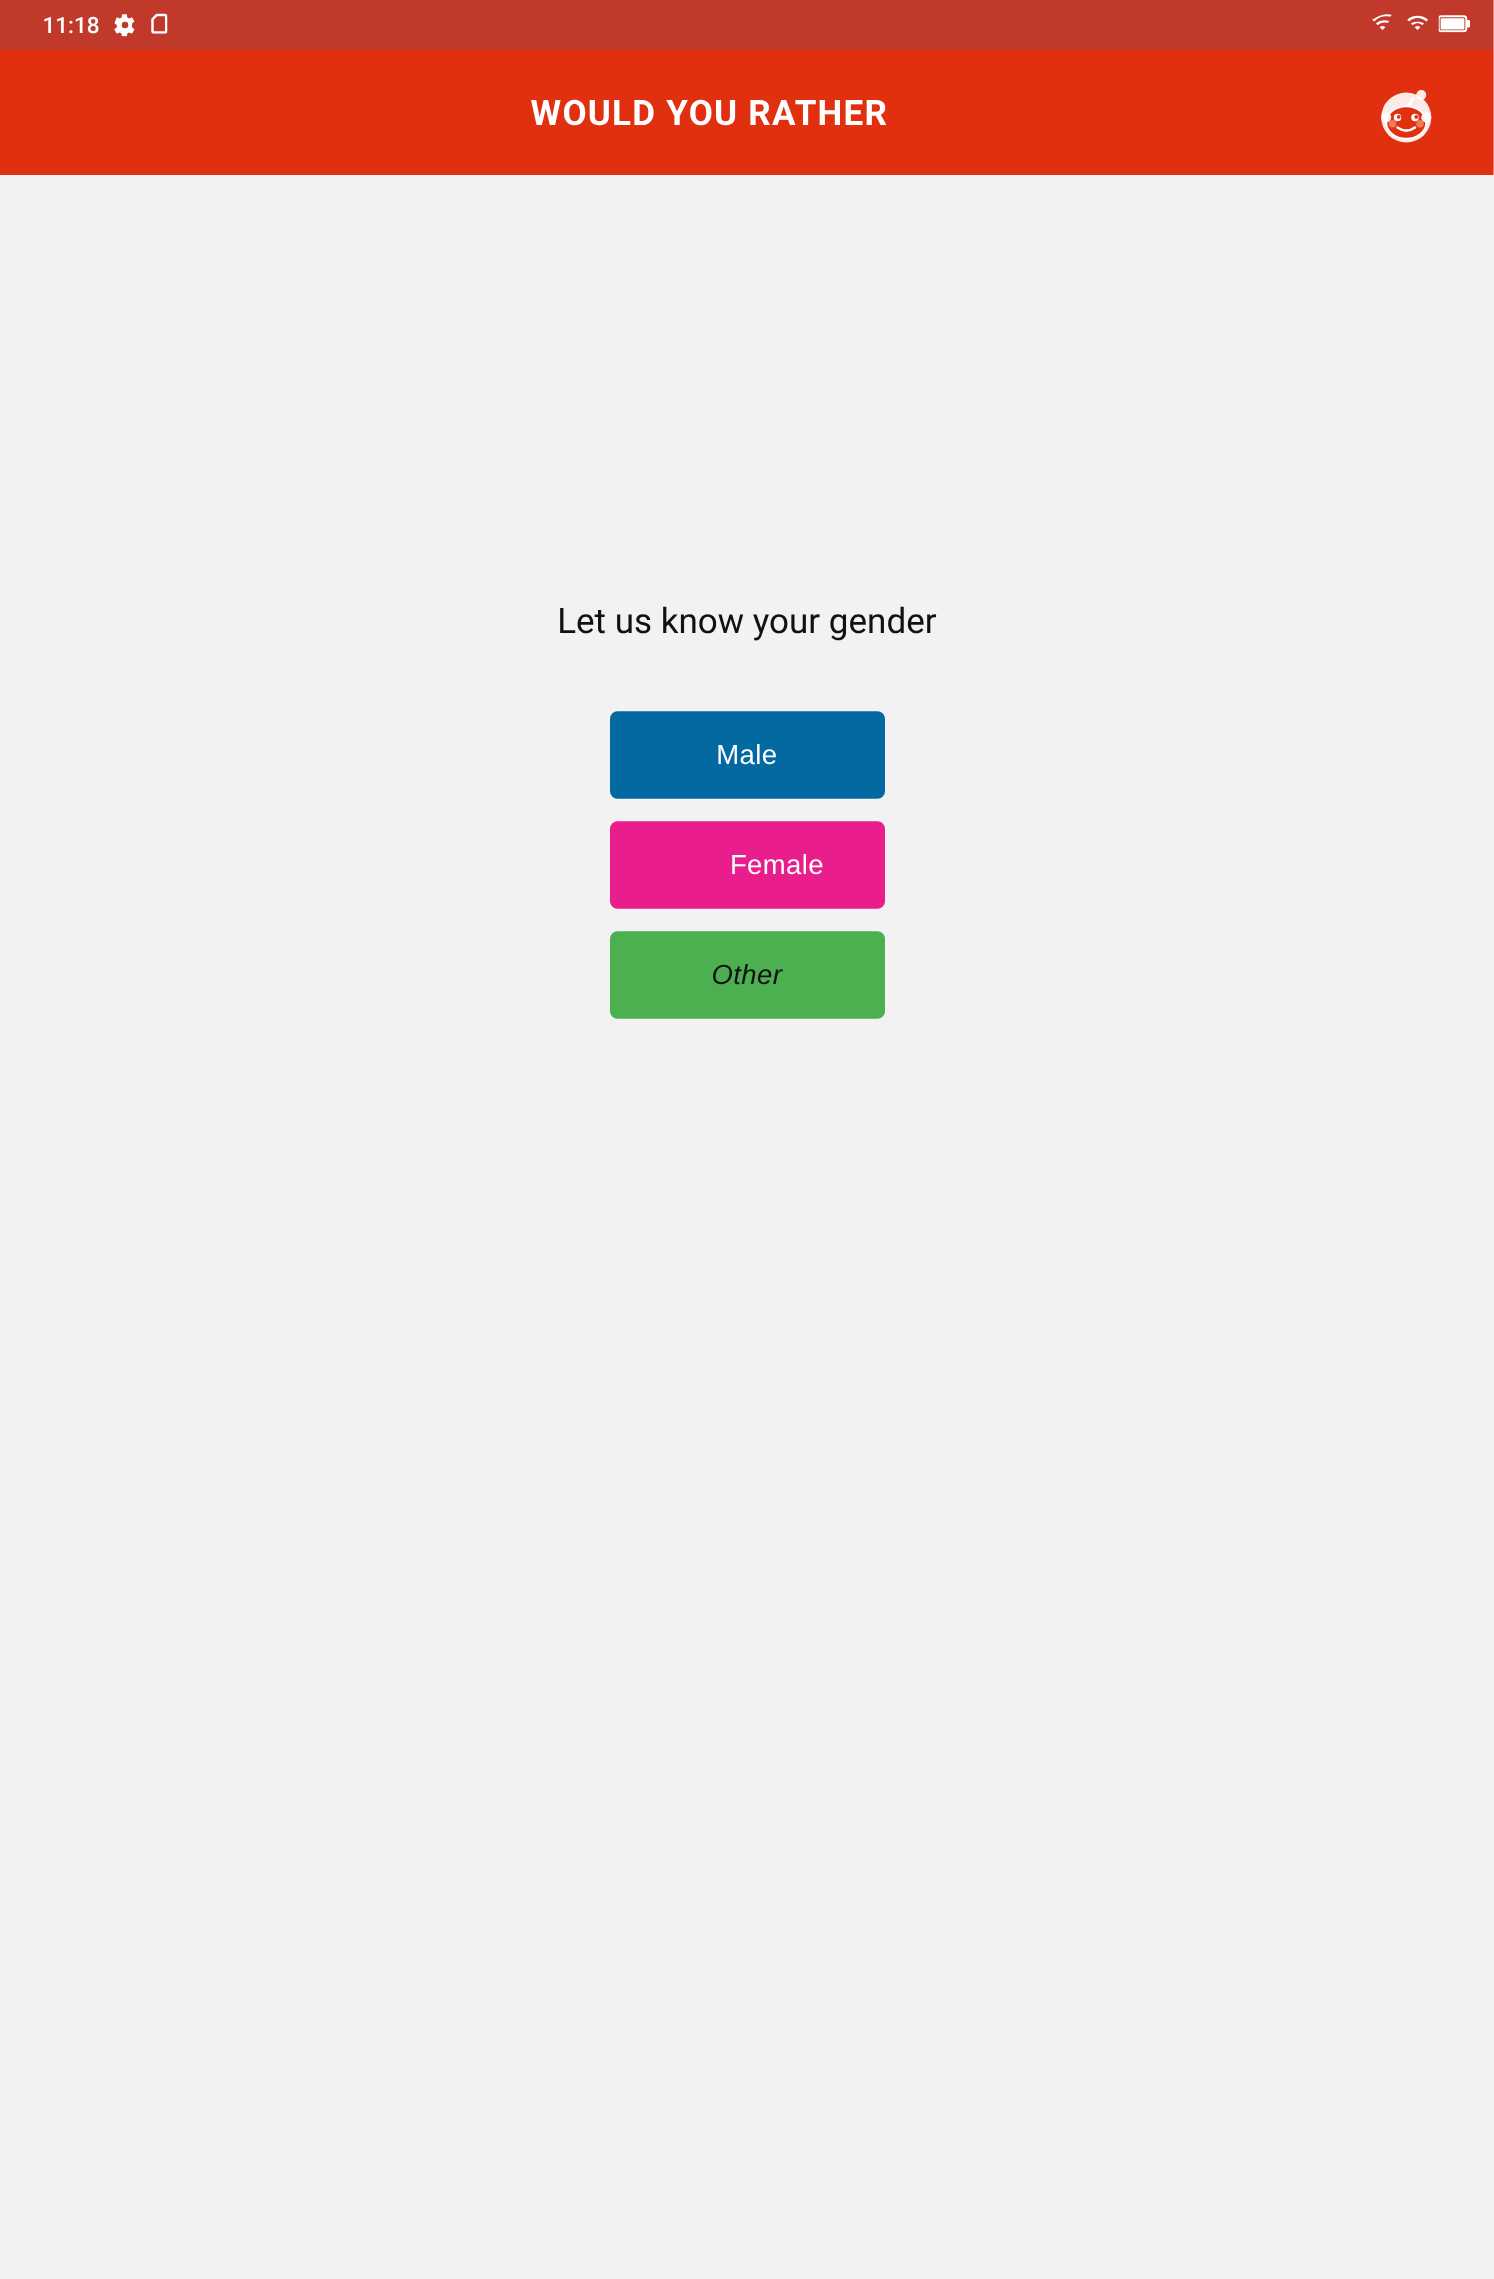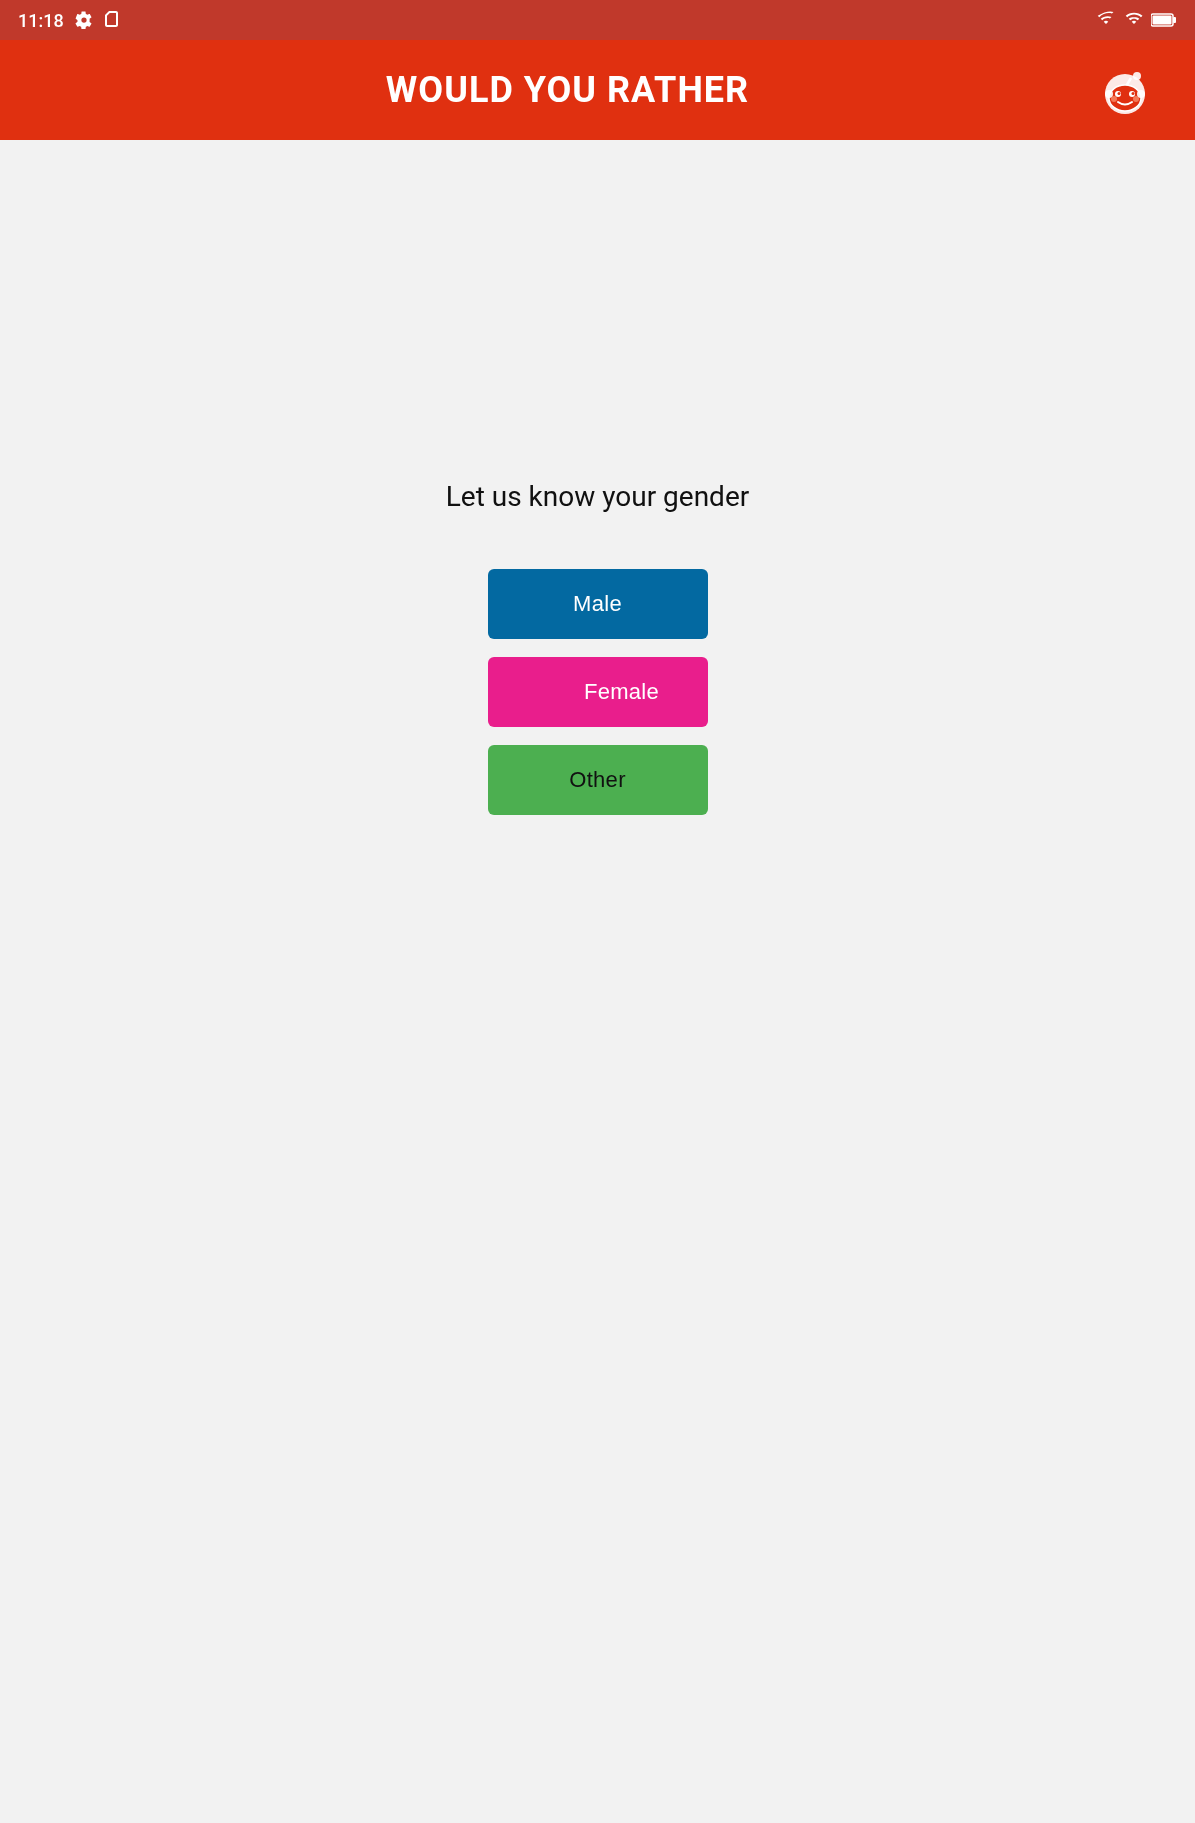--- a/index.html
+++ b/index.html
@@ -28,20 +28,21 @@
       padding: 0 18px;
       color: white;
       font-size: 18px;
       font-weight: 500;
     }
 
     .status-bar-left {
       display: flex;
       align-items: center;
       gap: 10px;
+      margin-left: 16px;
     }
 
     .status-bar-right {
       display: flex;
       align-items: center;
       gap: 8px;
     }
 
     
     .icon-gear {
@@ -57,21 +58,21 @@
       background-color: #e03010;
       height: 100px;
       display: flex;
       align-items: center;
       justify-content: space-between;
       padding: 0 40px;
     }
 
     .app-bar-title {
       color: white;
-      font-size: 36px;
+      font-size: 28px;
       font-weight: 700;
       letter-spacing: 1px;
       text-align: center;
       flex: 1;
     }
 
     .reddit-icon {
       width: 60px;
       height: 60px;
     }
@@ -118,20 +119,21 @@
 
     .btn-female {
       background-color: #E91E8C;
       color: white;
       padding-left: 48px;
     }
 
     .btn-other {
       background-color: #4CAF50;
       color: #111111;
+      font-style: italic;
     }
   </style>
 </head>
 <body>
 
 <div class="status-bar">
   <div class="status-bar-left">
     <span>11:18</span>
 
     <span class="icon-gear">

